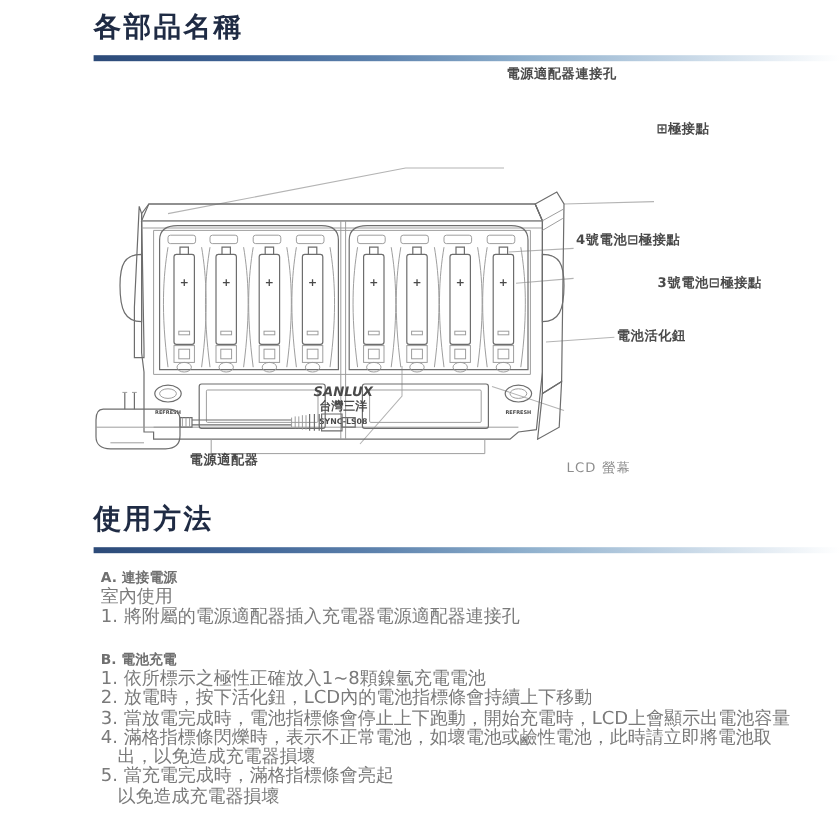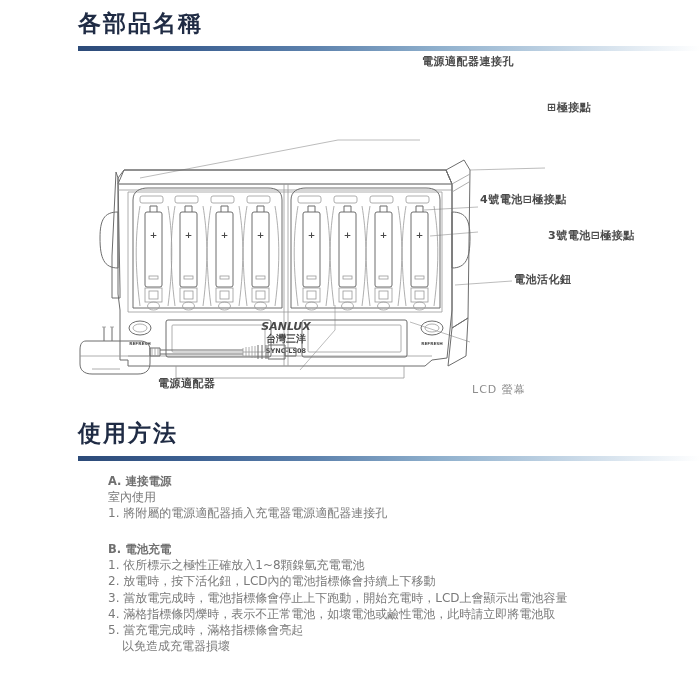--- a/index.html
+++ b/index.html
@@ -47,30 +47,30 @@
     font-weight: 700;
     letter-spacing: .5px;
   }
   .callout.light {
     color: #8d8d8d;
     font-weight: 400;
     letter-spacing: 1px;
   }
 
   
-  .body-block { position: absolute; left: 84px; margin-left: 24px; }
+  .body-block { position: absolute; left: 84px; }
   .sub-head {
     font-size: 11.5px;
     font-weight: 700;
     color: #6f6f6f;
     line-height: 16px;
     white-space: nowrap;
   }
   .body-line {
-    font-size: 12px;
+    font-size: 15px;
     color: #7a7a7a;
     line-height: 16.3px;
     white-space: nowrap;
   }
   .body-line.indent { padding-left: 14px; }
 
   svg { display: block; }
   .ln { fill: none; stroke: #6d6d6d; stroke-width: 1; }
   .ln-thin { fill: none; stroke: #9a9a9a; stroke-width: .8; }
   .ln-lead { fill: none; stroke: #b4b4b4; stroke-width: .9; }
@@ -331,17 +331,18 @@
     <div class="body-line">室內使用</div>
     <div class="body-line">1. 將附屬的電源適配器插入充電器電源適配器連接孔</div>
   </div>
 
   <div class="body-block" style="top:541px;">
     <div class="sub-head">B. 電池充電</div>
     <div class="body-line">1. 依所標示之極性正確放入1~8顆鎳氫充電電池</div>
     <div class="body-line">2. 放電時，按下活化鈕，LCD內的電池指標條會持續上下移動</div>
     <div class="body-line">3. 當放電完成時，電池指標條會停止上下跑動，開始充電時，LCD上會顯示出電池容量</div>
     <div class="body-line">4. 滿格指標條閃爍時，表示不正常電池，如壞電池或鹼性電池，此時請立即將電池取</div>
+    <div class="body-line indent">出，以免造成充電器損壞</div>
     <div class="body-line">5. 當充電完成時，滿格指標條會亮起</div>
     <div class="body-line indent">以免造成充電器損壞</div>
   </div>
 
 </div>
 
 </body></html>

